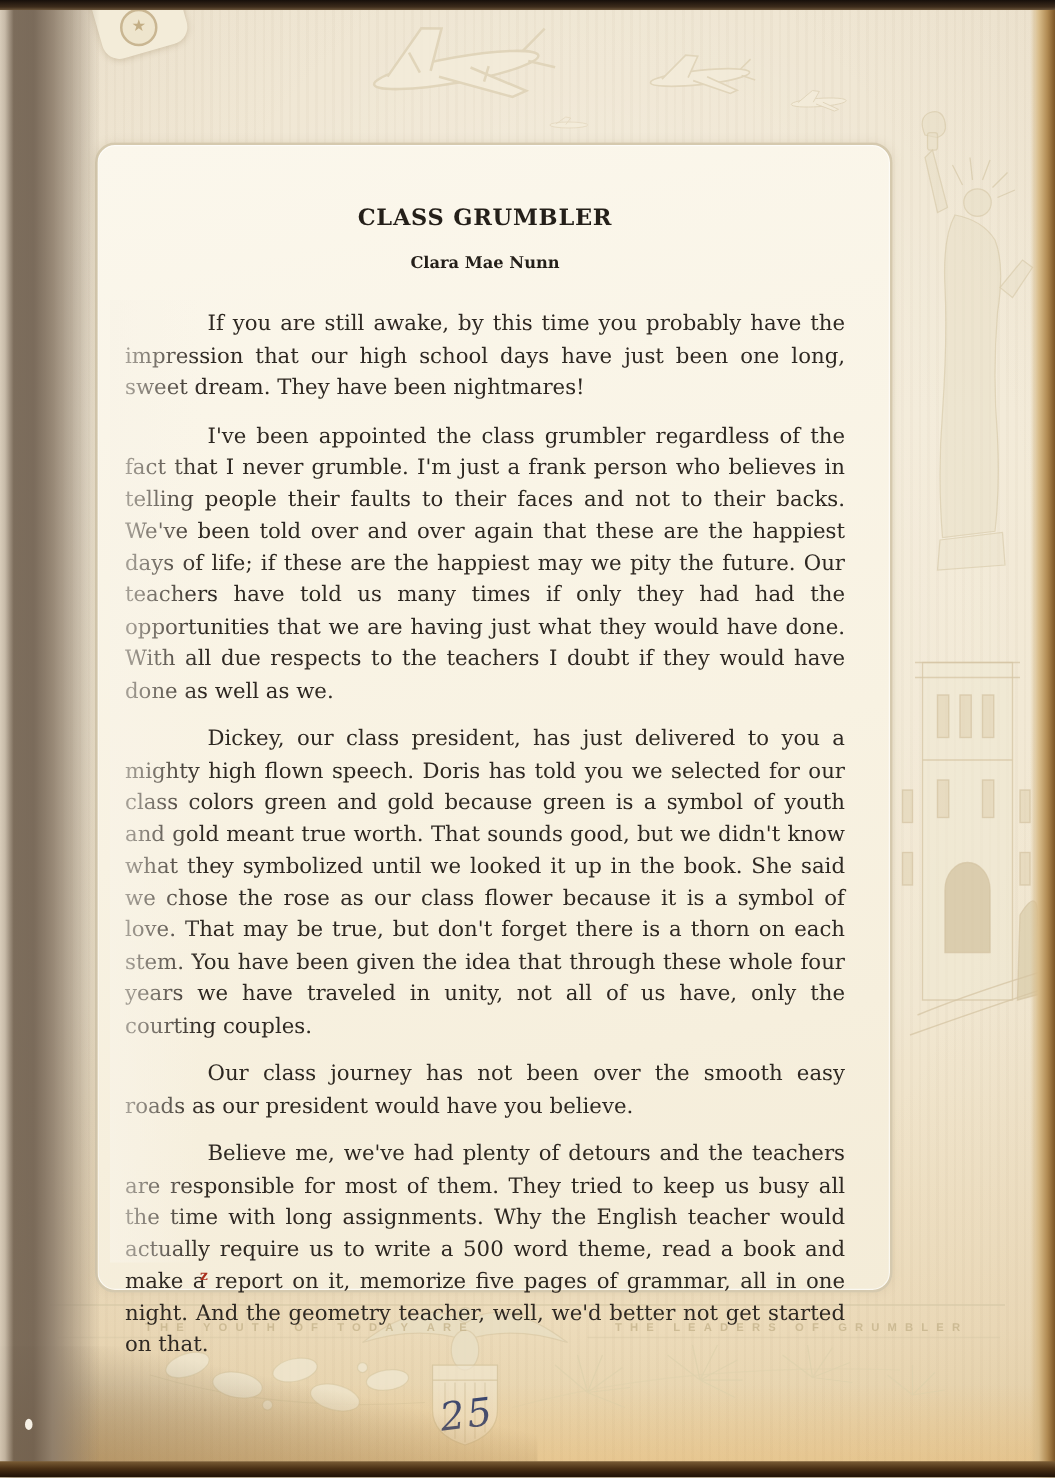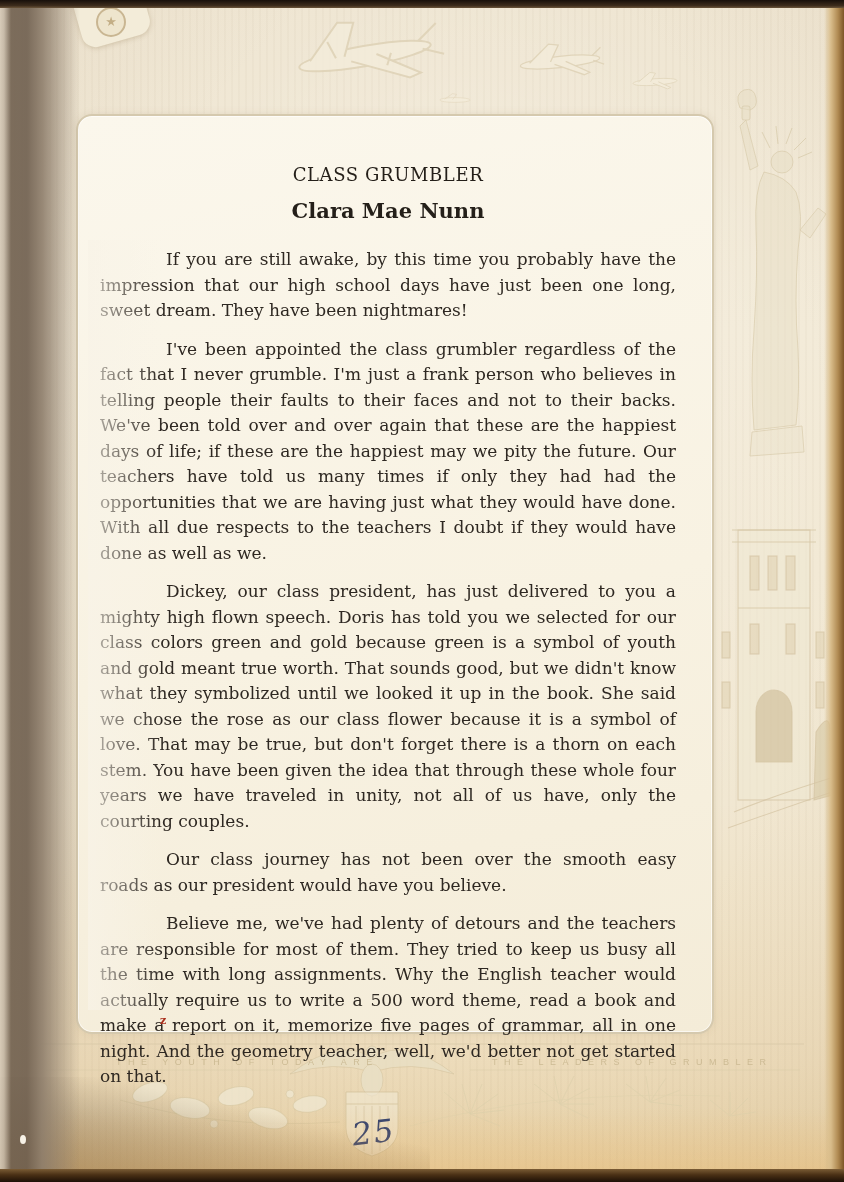--- a/index.html
+++ b/index.html
@@ -54,31 +54,31 @@
   .wm-bottom{left:0;top:1030px;width:844px;height:145px;opacity:.85;z-index:4;}
 
   
   .frame{position:absolute;left:76px;top:114px;width:634px;height:916px;z-index:8;
     border:2px solid #d5c9ae;border-radius:16px;
     background:linear-gradient(168deg,#fbf7ec 0%,#f8f2e2 55%,#f4ecd8 100%);
     box-shadow:inset 0 0 0 1px rgba(255,255,255,0.65), 0 0 7px rgba(190,170,140,0.25);}
 
   .content{position:absolute;left:100px;top:162px;width:576px;z-index:12;
     color:#2e2822;font-size:17px;line-height:25.5px;text-align:justify;}
-  .title{margin:0 0 10px;font-size:18px;font-weight:normal;text-align:center;
+  .title{margin:0 0 10px;font-size:18px;font-weight:bold;text-align:center;
     letter-spacing:.6px;color:#241f19;}
-  .byline{margin:0 0 24px;font-size:21px;font-weight:bold;text-align:center;color:#241f19;}
+  .byline{margin:0 0 24px;font-size:13px;font-weight:bold;text-align:center;color:#241f19;}
   .content p{margin:0 0 13px;text-indent:66px;}
   
   .ink-fade{position:absolute;left:88px;top:240px;width:74px;height:770px;z-index:13;
     background:linear-gradient(90deg,rgba(248,243,231,0.72),rgba(248,243,231,0));}
 
   
   .banner-text{position:absolute;z-index:6;font-family:"Liberation Sans","DejaVu Sans",sans-serif;
-    font-size:9px;font-weight:normal;letter-spacing:6.5px;color:#c6b48c;opacity:.8;white-space:nowrap;}
+    font-size:9px;font-weight:bold;letter-spacing:6.5px;color:#c6b48c;opacity:.8;white-space:nowrap;}
   .banner-left{left:116px;top:1057px;}
   .banner-right{left:492px;top:1057px;}
 
   .page-number{position:absolute;left:352px;top:1114px;z-index:14;
     font-family:"DejaVu Serif",serif;font-style:italic;font-size:31px;color:#31406e;
     transform:rotate(-7deg);letter-spacing:2px;}
   .stray-mark{position:absolute;left:160px;top:1014px;z-index:14;
     font-size:11px;font-weight:bold;color:#a92e1c;}
 </style>
 </head>

